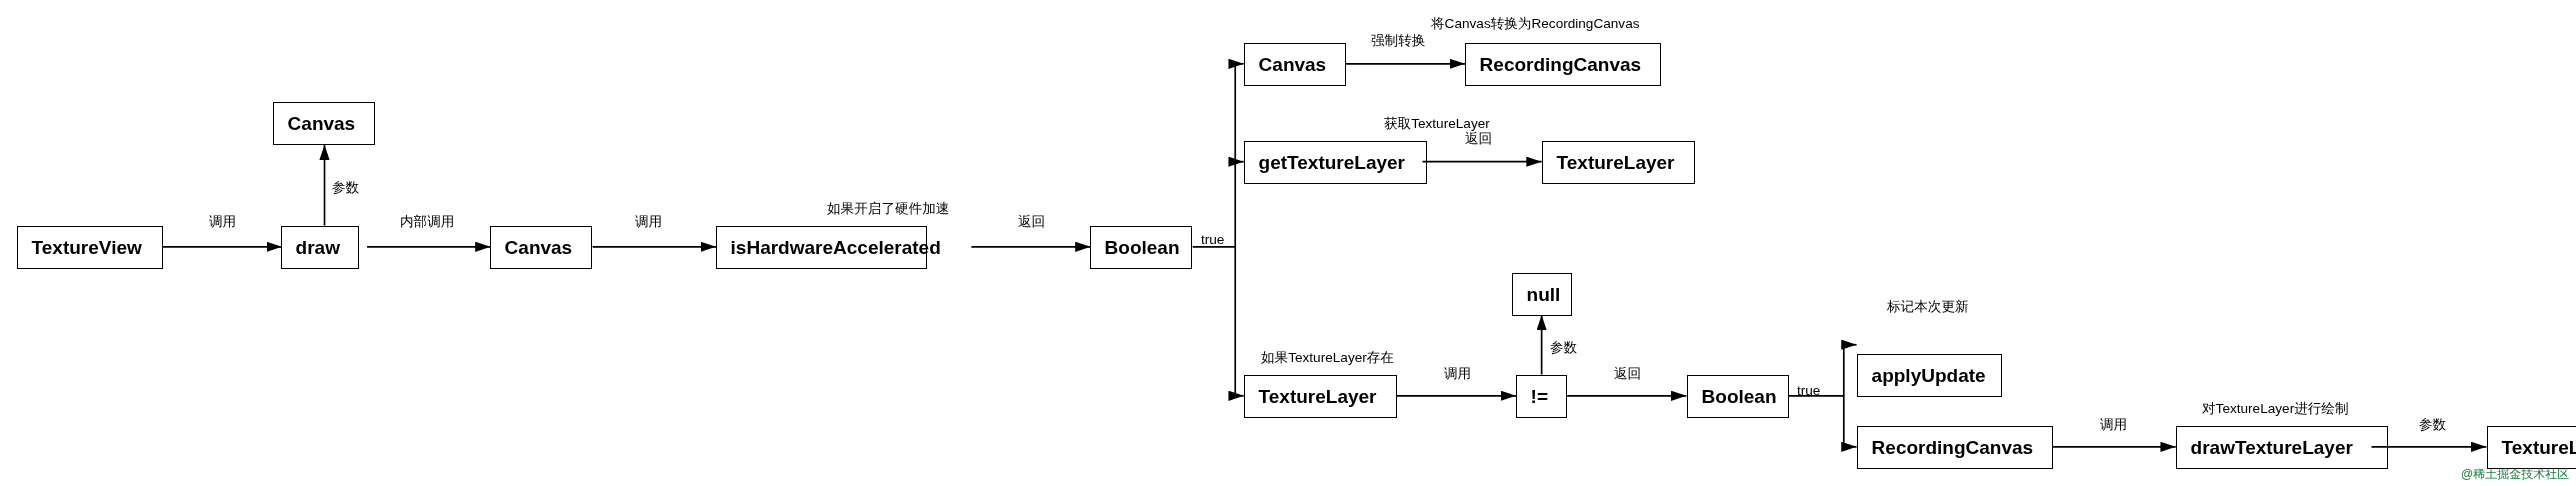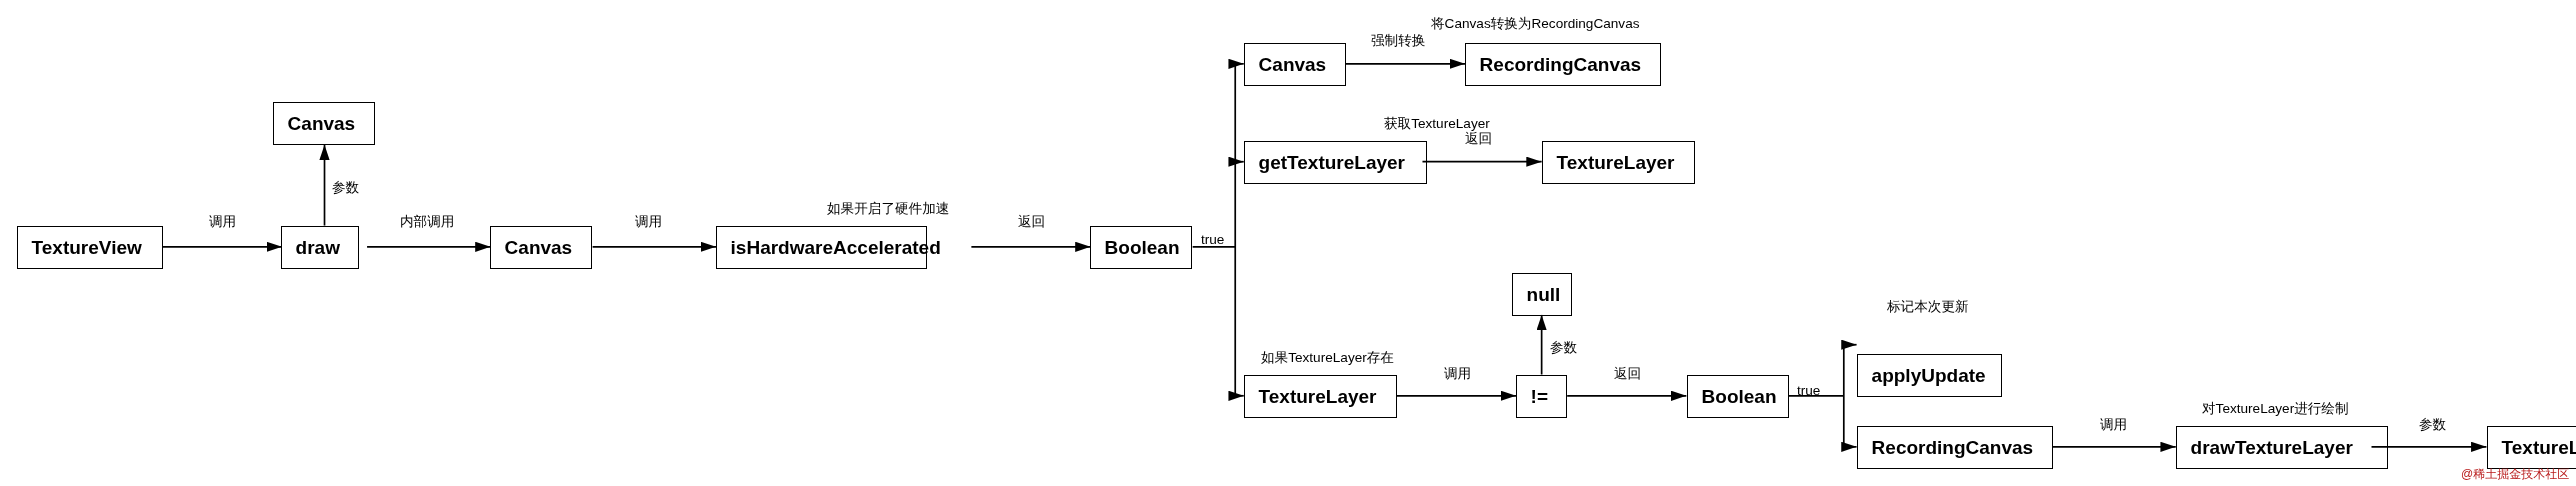--- a/index.html
+++ b/index.html
@@ -37,21 +37,21 @@
     left: 0; top: 0;
     width: 2576px;
     height: 486px;
     pointer-events: none;
   }
   .watermark {
     position: absolute;
     right: 6.8px;
     bottom: 3.4px;
     font-size: 12px;
-    color: #b91c1c;
+    color: #15803d;
   }
 </style>
 </head>
 <body>
 
 <div class="node" style="left:17px; top:226px; width:146px;">
     <span>TextureView</span>
   </div>
 <div class="node" style="left:281px; top:226px; width:78px;">
     <span>draw</span>

